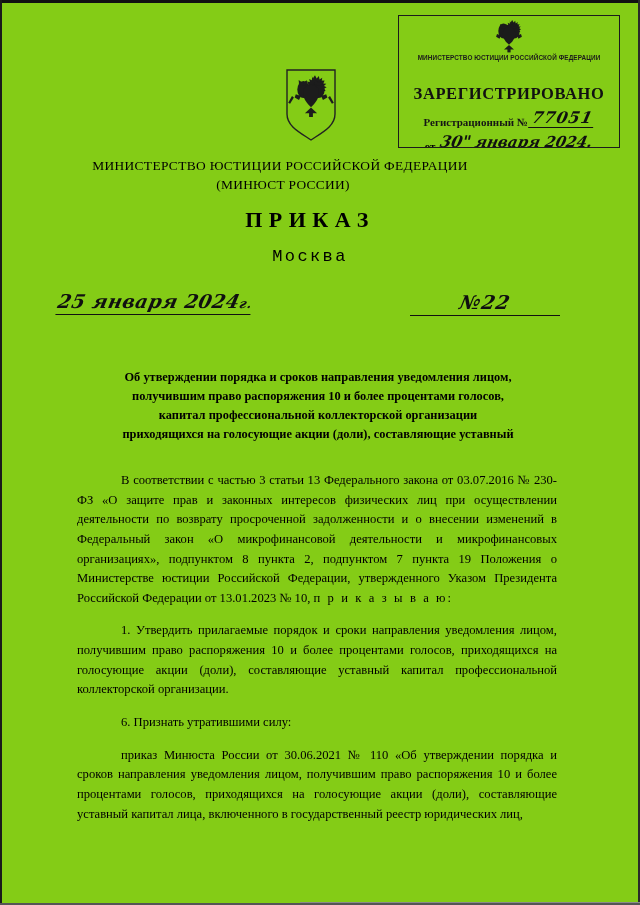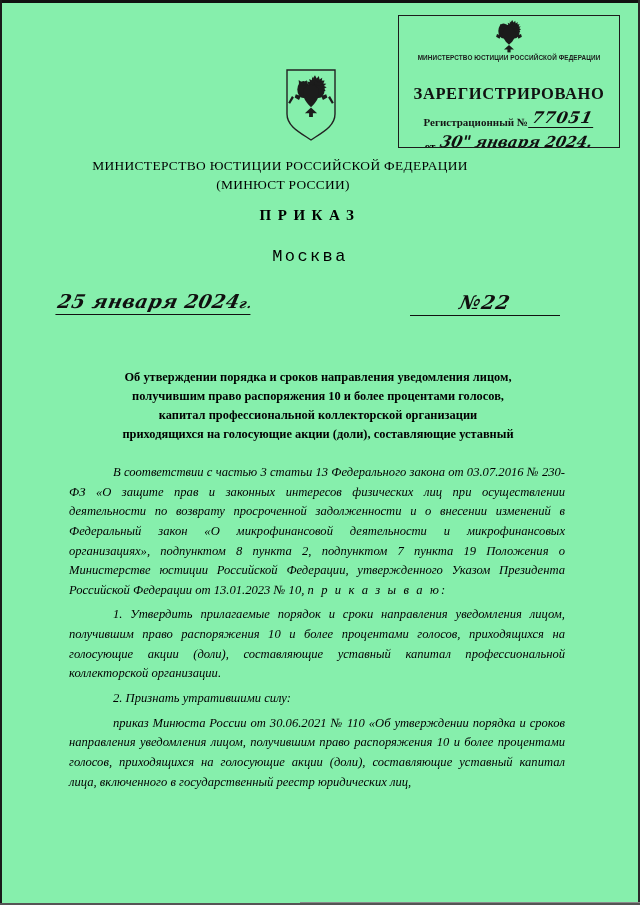--- a/index.html
+++ b/index.html
@@ -8,21 +8,21 @@
     background: #ffffff;
   }
   body {
     font-family: "Liberation Serif", serif;
     color: #000000;
   }
   .page {
     position: relative;
     width: 640px;
     height: 905px;
-    background: #86efac;
+    background: #84cc16;
     overflow: hidden;
     box-sizing: border-box;
   }
   
   .scan-edge-top {
     position: absolute;
     top: 0; left: 0;
     width: 640px; height: 3px;
     background: #111;
   }
@@ -168,21 +168,21 @@
     letter-spacing: 0.3px;
     padding-left: 6px;
   }
 
   .order-title {
     position: absolute;
     left: 0;
     top: 207px;
     width: 620px;
     text-align: center;
-    font-size: 15px;
+    font-size: 22px;
     font-weight: bold;
     letter-spacing: 6.5px;
   }
   .city {
     position: absolute;
     left: 0;
     top: 247px;
     width: 620px;
     text-align: center;
     font-size: 17px;
@@ -242,25 +242,24 @@
   .body {
     position: absolute;
     left: 64px;
     top: 458px;
     width: 506px;
     font-size: 12.6px;
     line-height: 1.56;
     text-align: justify;
   }
   .body p {
-    margin: 5px;
+    margin: 13px;
     text-indent: 44px;
     text-align: justify;
     text-justify: inter-word;
-    font-style: italic;
   }
   .spaced-cmd {
     letter-spacing: 2.1px;
   }
 </style>
 </head>
 <body>
 
 <div class="page">
 
@@ -340,17 +339,17 @@
   <div class="subject">
     <div>Об утверждении порядка и сроков направления уведомления лицом,</div>
     <div>получившим право распоряжения 10 и более процентами голосов,</div>
     <div>капитал профессиональной коллекторской организации</div>
     <div>приходящихся на голосующие акции (доли), составляющие уставный</div>
   </div>
 
   <div class="body">
     <p><span>В соответствии с частью 3 статьи 13 Федерального закона от 03.07.2016 № 230-ФЗ «О защите прав и законных интересов физических лиц при осуществлении деятельности по возврату просроченной задолженности и о внесении изменений в Федеральный закон «О микрофинансовой деятельности и микрофинансовых организациях», подпунктом 8 пункта 2, подпунктом 7 пункта 19 Положения о Министерстве юстиции Российской Федерации, утвержденного Указом Президента Российской Федерации от 13.01.2023 № 10,</span> <span class="spaced-cmd">п р и к а з ы в а ю:</span></p>
     <p>1. Утвердить прилагаемые порядок и сроки направления уведомления лицом, получившим право распоряжения 10 и более процентами голосов, приходящихся на голосующие акции (доли), составляющие уставный капитал профессиональной коллекторской организации.</p>
-    <p>2. Признать утратившими силу:</p>
+    <p>6. Признать утратившими силу:</p>
     <p>приказ Минюста России от 30.06.2021 № 110 «Об утверждении порядка и сроков направления уведомления лицом, получившим право распоряжения 10 и более процентами голосов, приходящихся на голосующие акции (доли), составляющие уставный капитал лица, включенного в государственный реестр юридических лиц,</p>
   </div>
 
 </div>
 
 </body></html>

